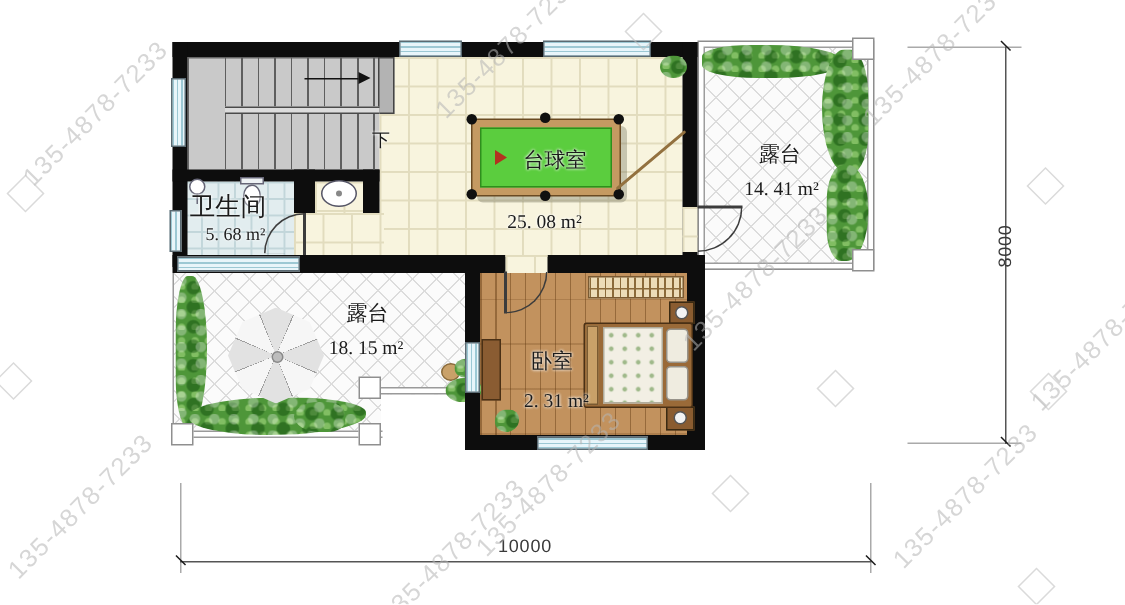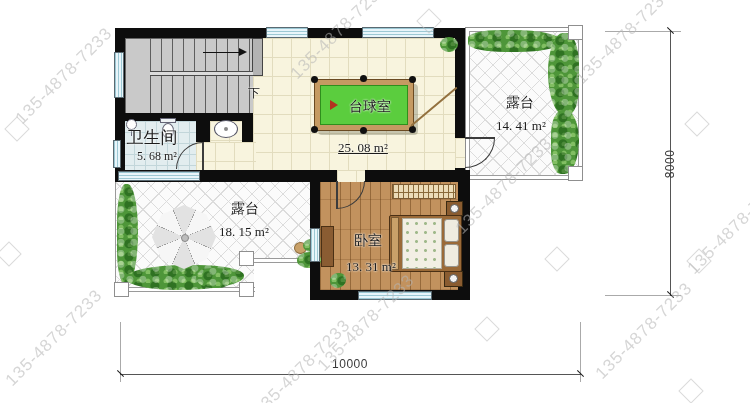--- a/index.html
+++ b/index.html
@@ -131,39 +131,39 @@
   <div class="pocket" style="left:311px;top:76px;"></div>
   <div class="pocket" style="left:360px;top:75px;"></div>
   <div class="pocket" style="left:409px;top:76px;"></div>
   <div class="pocket" style="left:311px;top:126px;"></div>
   <div class="pocket" style="left:360px;top:127px;"></div>
   <div class="pocket" style="left:409px;top:126px;"></div>
   <div class="abs" style="left:411px;top:125px;width:60px;height:2px;background:#93713f;transform:rotate(-40deg);transform-origin:left center;border-radius:2px;"></div>
   <div class="abs" style="left:330px;top:100px;width:0;height:0;border-left:8px solid #b33220;border-top:5px solid transparent;border-bottom:5px solid transparent;"></div>
   <div class="green" style="left:440px;top:37px;width:18px;height:15px;border-radius:50%;"></div>
   <div class="label" style="left:370px;top:98px;">台球室</div>
-  <div class="label area" style="left:363px;top:140px;text-decoration:underline;">25. 08 m²</div>
+  <div class="label area" style="left:363px;top:140px;">25. 08 m²</div>
 
   <div class="abs" style="left:392px;top:184px;width:64px;height:15px;background:#ecdcb8;border:1px solid #7a5a32;box-sizing:border-box;
               background-image:repeating-linear-gradient(90deg,#8a6a3a 0 1px,transparent 1px 5px),linear-gradient(#8a6a3a 0, #8a6a3a 0);
               background-size:100% 100%,100% 1px;background-position:0 0,0 7px;background-repeat:repeat,no-repeat;"></div>
   <div class="abs" style="left:446px;top:201px;width:17px;height:15px;background:#8a5c30;border:1px solid #3a2a12;box-sizing:border-box;"></div>
   <div class="lamp" style="left:450px;top:204px;"></div>
   <div class="abs" style="left:444px;top:271px;width:19px;height:16px;background:#8a5c30;border:1px solid #3a2a12;box-sizing:border-box;"></div>
   <div class="lamp" style="left:449px;top:274px;"></div>
   <div class="abs" style="left:389px;top:215px;width:73px;height:57px;background:#9a6a38;border:1px solid #4a3015;border-radius:2px;box-sizing:border-box;"></div>
   <div class="abs" style="left:391px;top:217px;width:8px;height:53px;background:#c9a169;border:1px solid #7a5a32;box-sizing:border-box;"></div>
   <div class="abs" style="left:402px;top:218px;width:40px;height:51px;background-color:#f2efe4;border:1px solid #b0ac9c;box-sizing:border-box;
               background-image:radial-gradient(circle,#9fb98a 1px,transparent 2px);background-size:9px 9px;"></div>
   <div class="abs" style="left:444px;top:219px;width:15px;height:23px;background:#efece0;border:1px solid #97938a;border-radius:3px;box-sizing:border-box;"></div>
   <div class="abs" style="left:444px;top:244px;width:15px;height:23px;background:#efece0;border:1px solid #97938a;border-radius:3px;box-sizing:border-box;"></div>
   <div class="abs" style="left:321px;top:226px;width:13px;height:41px;background:#8a5c32;border:1px solid #4a3015;box-sizing:border-box;"></div>
   <div class="green" style="left:330px;top:273px;width:16px;height:15px;border-radius:50% 40% 55% 45%;"></div>
   <div class="label" style="left:368px;top:232px;">卧室</div>
-  <div class="label area" style="left:371px;top:259px;">13. 31 m²</div>
+  <div class="label area" style="left:371px;top:259px;">2. 31 m²</div>
 
   <div class="arc" style="left:176px;top:142px;width:27px;height:27px;border-top:1px solid #3c3c3c;border-left:1px solid #3c3c3c;border-top-left-radius:100%;"></div>
   <div class="leaf" style="left:202px;top:142px;width:2px;height:28px;"></div>
   <div class="arc" style="left:465px;top:138px;width:30px;height:30px;border-right:1px solid #3c3c3c;border-bottom:1px solid #3c3c3c;border-bottom-right-radius:100%;"></div>
   <div class="leaf" style="left:465px;top:137px;width:30px;height:2px;"></div>
   <div class="arc" style="left:337px;top:181px;width:28px;height:28px;border-right:1px solid #3c3c3c;border-bottom:1px solid #3c3c3c;border-bottom-right-radius:100%;"></div>
   <div class="leaf" style="left:336px;top:181px;width:2px;height:28px;"></div>
 
   <div class="label" style="left:520px;top:94px;">露台</div>
   <div class="label area" style="left:521px;top:118px;">14. 41 m²</div>

